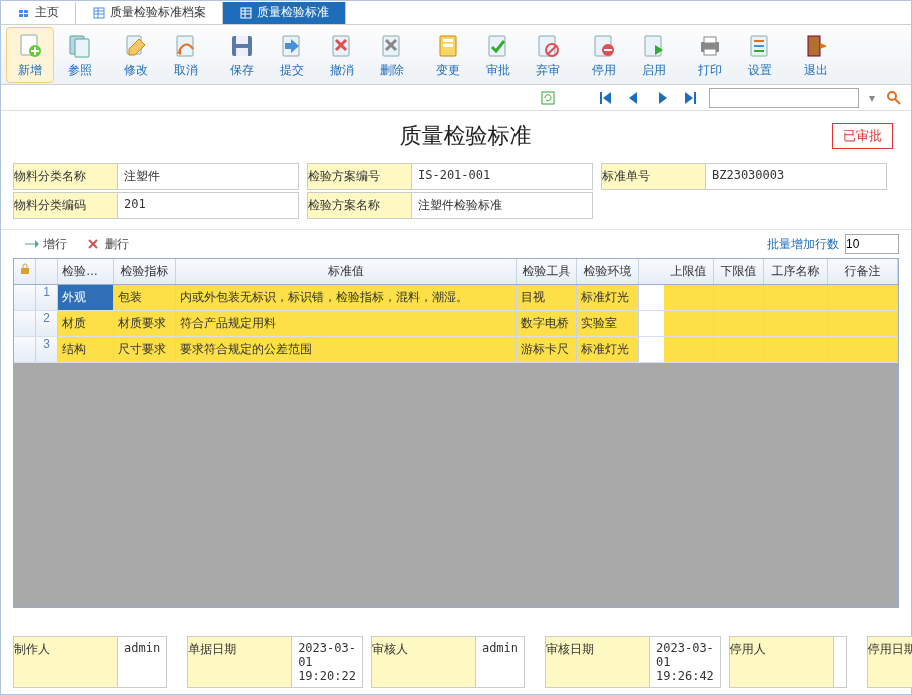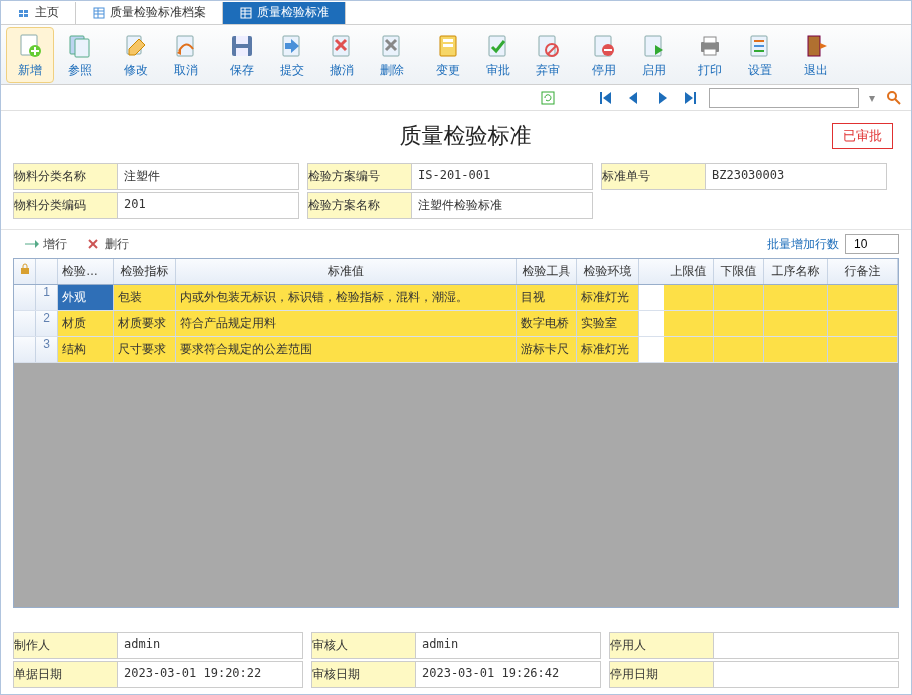--- a/index.html
+++ b/index.html
@@ -22,21 +22,21 @@
 .title { font-size: 22px; font-weight: 400; color: #222; flex:1; text-align:center; font-family: SimSun, serif; }
 .status-badge { border: 1px solid #e03030; color: #e03030; padding: 3px 10px; font-size: 13px; }
 .form-area { display: flex; gap: 0; padding: 6px 12px 10px; }
 .form-col { flex: 1; display: flex; flex-direction: column; gap: 2px; margin-right: 8px; }
 .form-row { display: flex; align-items: stretch; }
 .form-lbl { width: 104px; border: 1px solid #ccc; background: #fef9c3; padding: 4px 0; font-size:12px; color:#333; border-right:none; }
 .form-val { flex: 1; border: 1px solid #ccc; background: #fff; padding: 4px 6px; font-family: SimSun, monospace; font-size:12px; }
 .grid-toolbar { display: flex; align-items: center; padding: 4px 12px 4px 24px; gap: 20px; border-top: 1px solid #e4e4e4; }
 .gt-btn { display: flex; align-items: center; gap: 4px; cursor: pointer; color:#444; }
 .gt-right { margin-left: auto; display: flex; align-items: center; gap: 6px; color:#1d6dba; }
-.gt-input { width: 54px; height: 20px; border: 1px solid #aaa; padding: 0 8px; font-size:12px; }
+.gt-input { width: 54px; height: 20px; border: 1px solid #aaa; padding: 0 0; font-size:12px; }
 .grid { margin: 0 12px; border: 1px solid #98aecb; height: 350px; background: #a9a9a9; overflow: hidden; position:relative; }
 .grid-head { display: flex; background: linear-gradient(#f9fbfe,#e6edf7); border-bottom: 1px solid #98aecb; }
 .gh, .gc { border-right: 1px solid #c8d4e4; padding: 4px 4px; font-size:12px; overflow:hidden; white-space:nowrap; text-overflow:ellipsis; }
 .gh { text-align: center; color:#333; }
 .gh-lock { width: 22px; }
 .gh-row { width: 22px; }
 .col-item { width: 56px; }
 .col-indic { width: 62px; }
 .col-std { flex: 1; }
 .col-tool { width: 60px; }
@@ -45,21 +45,21 @@
 .col-lower { width: 50px; }
 .col-proc { width: 64px; }
 .col-remark { width: 70px; }
 .grid-body { background: #fff; }
 .grid-row { display: flex; border-bottom: 1px solid #d8e0ec; background:#fff; }
 .gc-row { width: 22px; background: linear-gradient(#f9fbfe,#e6edf7); text-align:center; border-right:1px solid #c8d4e4; color:#6080b0; }
 .gc-lock { width: 22px; background: linear-gradient(#f9fbfe,#e6edf7); border-right:1px solid #c8d4e4; }
 .gc { background:#fde047; }
 .sel-cell { background:#2f6fb7 !important; color:#fff; }
 .footer-forms { position:absolute; bottom:6px; left:12px; right:12px; display:flex; gap:8px; }
-.footer-col { flex:1; display:flex; flex-direction:column; gap:2px;margin-top:24px; }
+.footer-col { flex:1; display:flex; flex-direction:row; gap:20px;margin-top:24px; }
 svg { display:block; }
 </style>
 </head>
 <body>
 
 <div class="app">
 
   <div class="tabs">
     <div class="tab">
       <span class="tab-icon">

